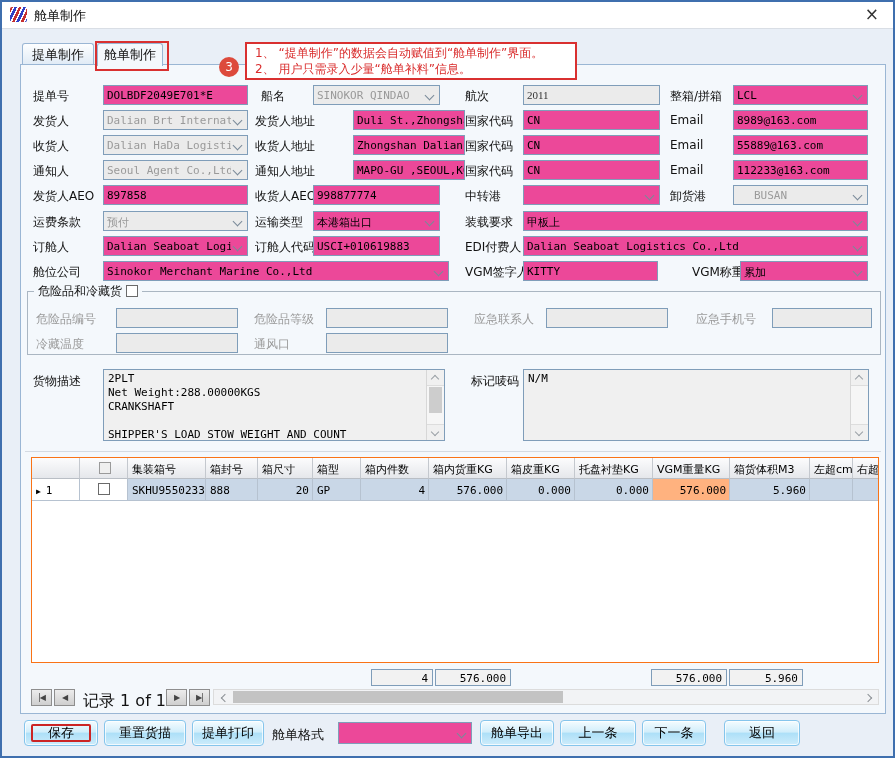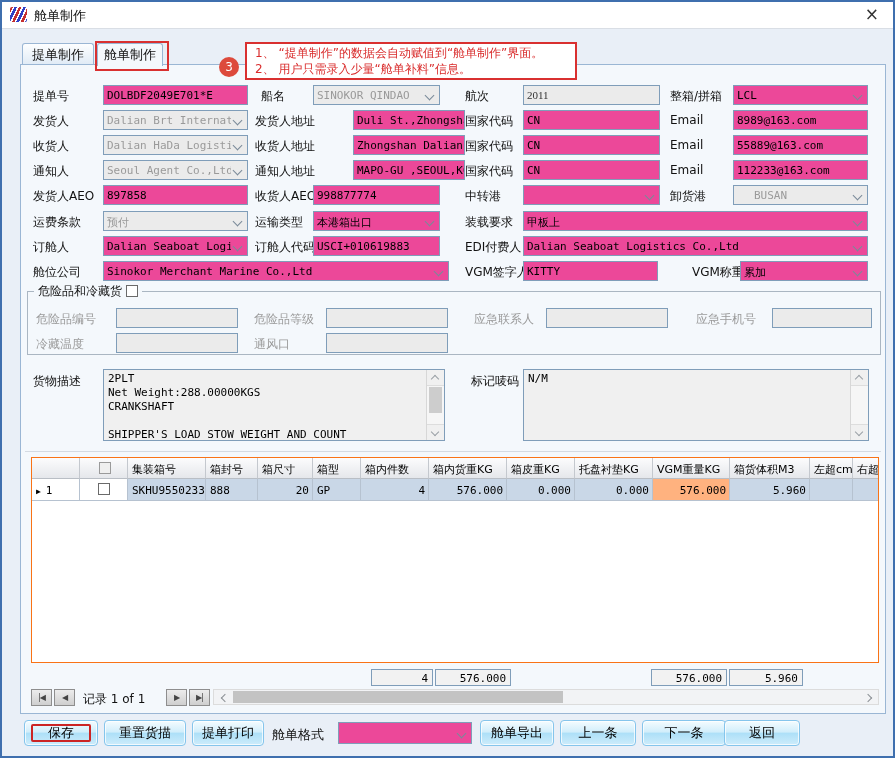--- a/index.html
+++ b/index.html
@@ -48,21 +48,21 @@
   .td{box-sizing:border-box;flex:none;height:22px;border-right:1px solid #b6c2d0;border-bottom:1px solid #b6c2d0;
     background:#c9d7e7;font:11px "DejaVu Sans Mono",monospace;color:#000;padding:5px 3px 0 4px;white-space:nowrap;overflow:hidden;}
   .num{text-align:right;}
   .white{background:#fff;}
   .vgm{background:#ffb27f;}
   .tri{font-size:8px;margin-right:5px;}
   .totbox{position:absolute;height:17px;box-sizing:border-box;border:1px solid #7f9db9;background:#f2f2f2;
     font:11px "DejaVu Sans Mono",monospace;text-align:right;padding:2px 4px 0;color:#000;}
   .navbtn{position:absolute;width:21px;height:17px;box-sizing:border-box;border:1px solid #8e8e8e;
     background:linear-gradient(#ececec,#cfcfcf);font-size:8px;color:#444;text-align:center;line-height:15px;letter-spacing:-1px;cursor:pointer;}
-  .rectext{position:absolute;font-size:12px;color:#111;white-space:nowrap;}
+  .rectext{position:absolute;font-size:16px;color:#111;white-space:nowrap;}
   .hsb{position:absolute;height:16px;box-sizing:border-box;background:#f2f3f5;border:1px solid #dcdcdc;}
   .hthumb{position:absolute;top:1px;bottom:1px;background:#c3c3c3;}
   .harr{position:absolute;top:0;bottom:0;width:18px;}
   .chl,.chr{position:absolute;top:5px;width:5px;height:5px;border-right:1.5px solid #8a8f94;border-bottom:1.5px solid #8a8f94;}
   .chl{left:8px;transform:rotate(135deg);}
   .chr{left:5px;transform:rotate(-45deg);}
   .btn{position:absolute;height:26px;box-sizing:border-box;border:1px solid #85c5ec;border-radius:4px;cursor:pointer;
     background:linear-gradient(180deg,#f4fcff 0%,#d2eefb 45%,#aee0f8 52%,#cdecfb 100%);
     box-shadow:inset 0 0 0 1px rgba(255,255,255,.75);font-size:13px;color:#000;text-align:center;line-height:24px;}
   .btn .hl{position:absolute;left:6px;right:6px;top:3px;bottom:3px;border:2px solid #cc2424;border-radius:2px;pointer-events:none;}
@@ -307,15 +307,15 @@
   <div class="btn" style="left:22px;top:718px;width:74px;"><span>保存</span><i class="hl"></i></div>
   <div class="btn" style="left:102px;top:718px;width:82px;">重置货描</div>
   <div class="btn" style="left:190px;top:718px;width:72px;">提单打印</div>
   <div class="lbl" style="left:270px;top:724px;font-size:13px;">舱单格式</div>
   <div class="fld dd" style="left:336px;top:720px;width:134px;height:22px;">
       <span class="val"></span>
       <i class="chev" style="top:7px;"></i>
     </div>
   <div class="btn" style="left:478px;top:718px;width:74px;">舱单导出</div>
   <div class="btn" style="left:558px;top:718px;width:76px;">上一条</div>
-  <div class="btn" style="left:640px;top:718px;width:84px;">下一条</div>
+  <div class="btn" style="left:640px;top:718px;width:64px;">下一条</div>
   <div class="btn" style="left:722px;top:718px;width:76px;">返回</div>
 </div>
 
 </body></html>

